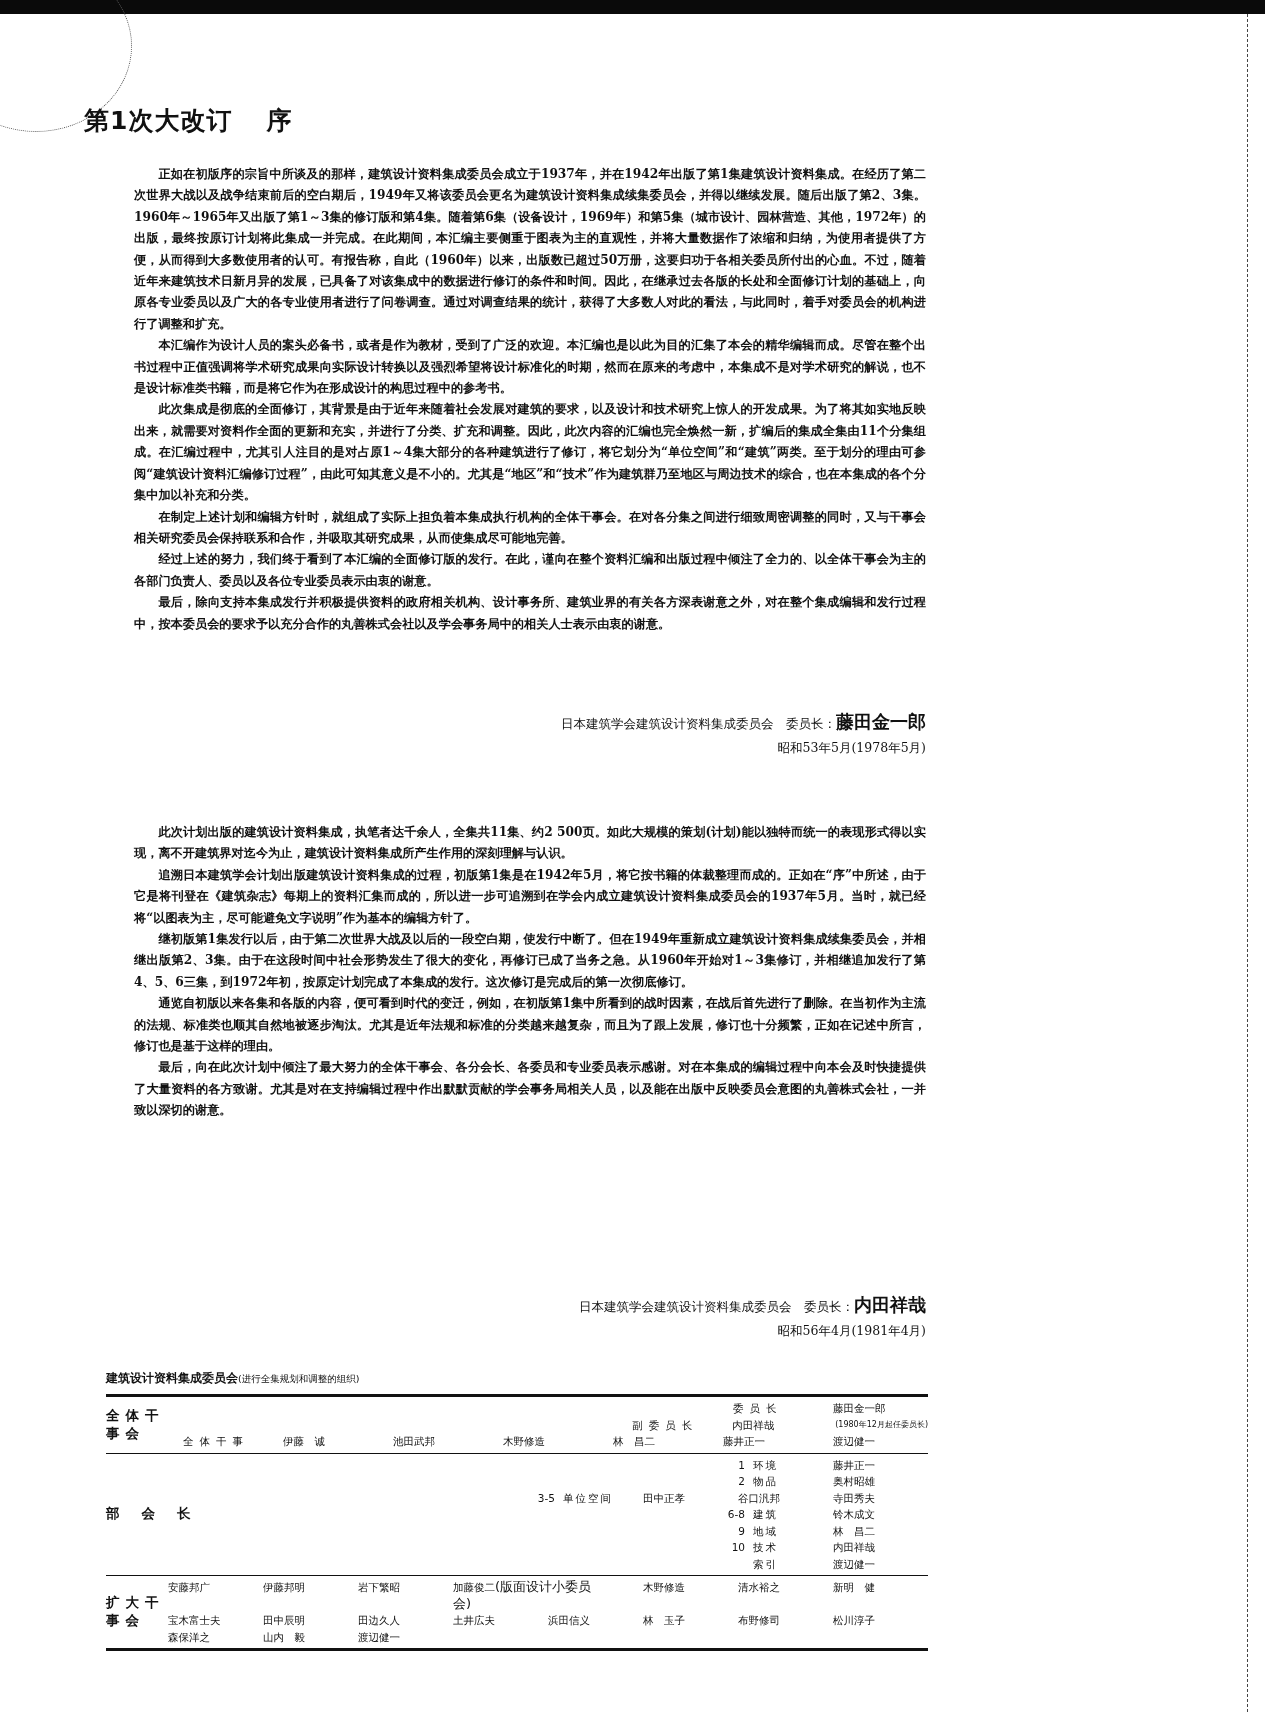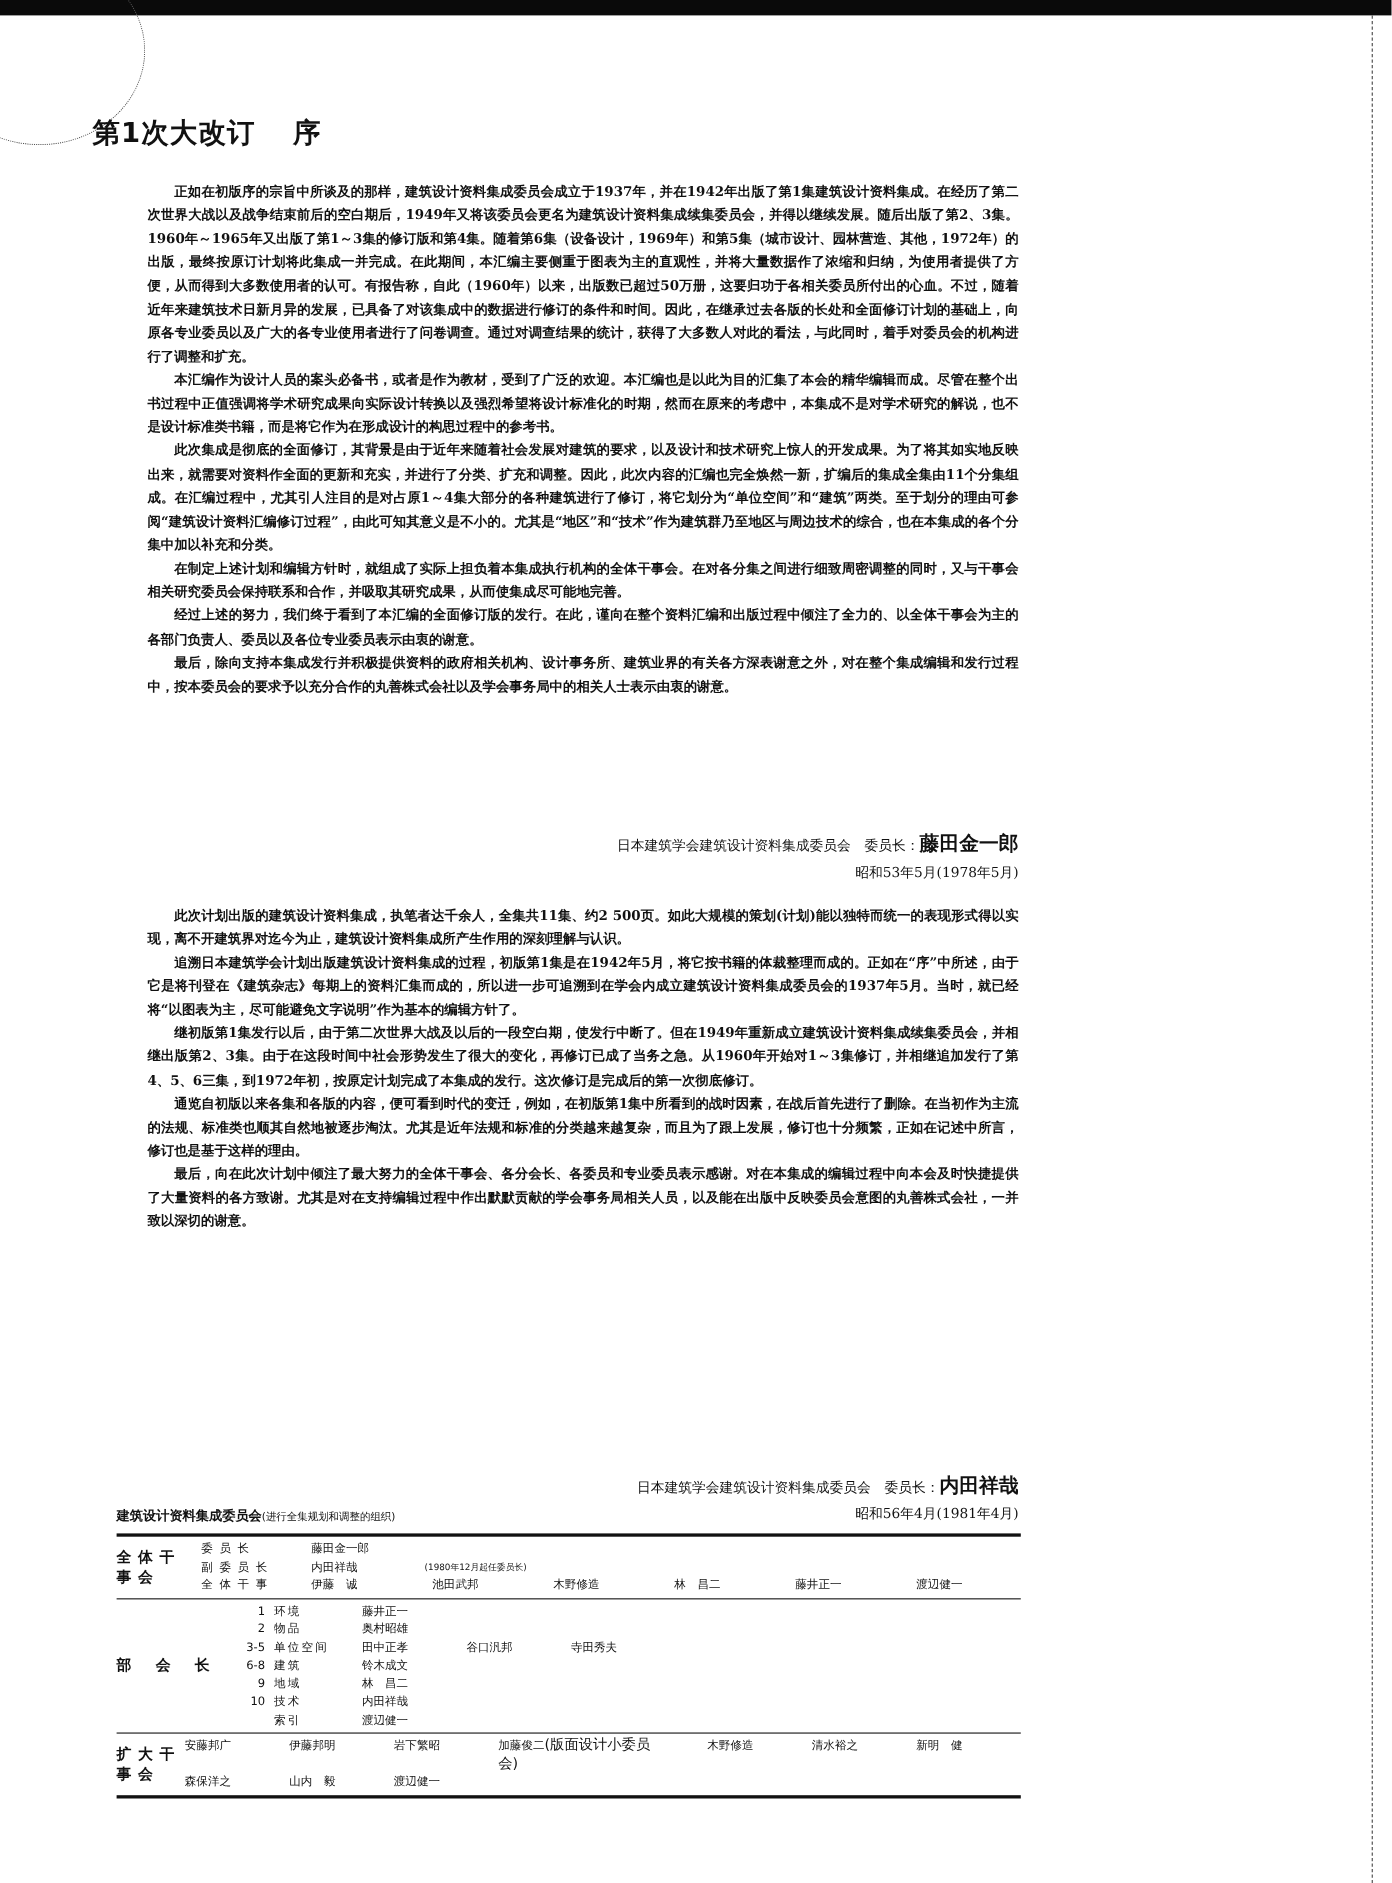--- a/index.html
+++ b/index.html
@@ -6,33 +6,33 @@
   body { width: 1265px; height: 1712px; position: relative; overflow: hidden; font-family: "DejaVu Serif", serif; color: #111; }
   .top-band { position: absolute; left: 0; top: 0; width: 1265px; height: 14px; background: #0a0a0a; }
   .right-edge { position: absolute; right: 16px; top: 14px; width: 1px; height: 1698px; border-left: 1px dashed #444; }
   .arc { position: absolute; left: -60px; top: -40px; width: 190px; height: 170px; border: 1px dotted #555; border-radius: 50%; border-top-color: transparent; border-left-color: transparent; }
   .page-title { position: absolute; left: 84px; top: 104px; font-family: "DejaVu Sans", sans-serif; font-weight: bold; font-size: 25px; letter-spacing: 1px; }
   .page-title .gap { display: inline-block; width: 34px; }
   .body-text { position: absolute; left: 134px; width: 792px; font-size: 12.2px; line-height: 21.4px; text-align: justify; }
   .body-text p { margin: 0; text-indent: 2em; font-weight: bold; }
   #section1 { top: 164px; }
   #section2 { top: 822px; }
-  .signature { position: absolute; right: 339px; text-align: right; font-size: 12.5px; line-height: 24px; margin-top: 46px; }
+  .signature { position: absolute; right: 339px; text-align: right; font-size: 12.5px; line-height: 24px; }
   .signature .chair-name { font-size: 18px; font-weight: bold; }
   #sig1 { top: 710px; }
   #sig2 { top: 1293px; }
   .committee { position: absolute; left: 106px; top: 1370px; width: 822px; font-family: "DejaVu Sans", sans-serif; }
   .committee-title { font-size: 12px; font-weight: bold; margin-bottom: 7px; }
   .committee-title .sub { font-weight: normal; font-size: 9.5px; }
   .committee-table { border-top: 3px solid #111; border-bottom: 3px solid #111; }
   .group { display: flex; align-items: center; border-bottom: 1px solid #111; padding: 3px 0; }
   .group:last-child { border-bottom: none; }
   .group-label { width: 135px; font-size: 13.5px; font-weight: bold; letter-spacing: 6px; }
   .group-body { flex: 1; font-size: 10.5px; line-height: 16.5px; }
-  .row { display: flex; }
+  .row { display: flex; justify-content: flex-end; }
   .row .role { width: 100px; letter-spacing: 6px; }
   .row .num { width: 30px; text-align: right; padding-right: 8px; }
   .row .sec { width: 80px; letter-spacing: 2px; }
   .row .name { width: 95px; }
   .row .note { font-size: 8px; margin-left: 8px; }
   .ext-row { display: flex; }
   .ext-row span { width: 95px; }
   .ext-row span.wide { width: 140px; }
   .note-small { font-size: 13px; }
 </style>
@@ -153,20 +153,30 @@
         <div class="ext-row">
           <span>安藤邦广</span>
           <span>伊藤邦明</span>
           <span>岩下繁昭</span>
           <span class="wide"><span style="width:auto">加藤俊二</span><span class="note-small" style="width:auto">(版面设计小委员会)</span></span>
           <span style="margin-left:50px">木野修造</span>
           <span>清水裕之</span>
           <span>新明　健</span>
         </div>
         <div class="ext-row">
+          <span>宝木富士夫</span>
+          <span>田中辰明</span>
+          <span>田边久人</span>
+          <span>土井広夫</span>
+          <span>浜田信义</span>
+          <span>林　玉子</span>
+          <span>布野修司</span>
+          <span>松川淳子</span>
+        </div>
+        <div class="ext-row">
           <span>森保洋之</span>
           <span>山内　毅</span>
           <span>渡辺健一</span>
         </div>
       </div>
     </div>
 
   </div>
 </div>
 

